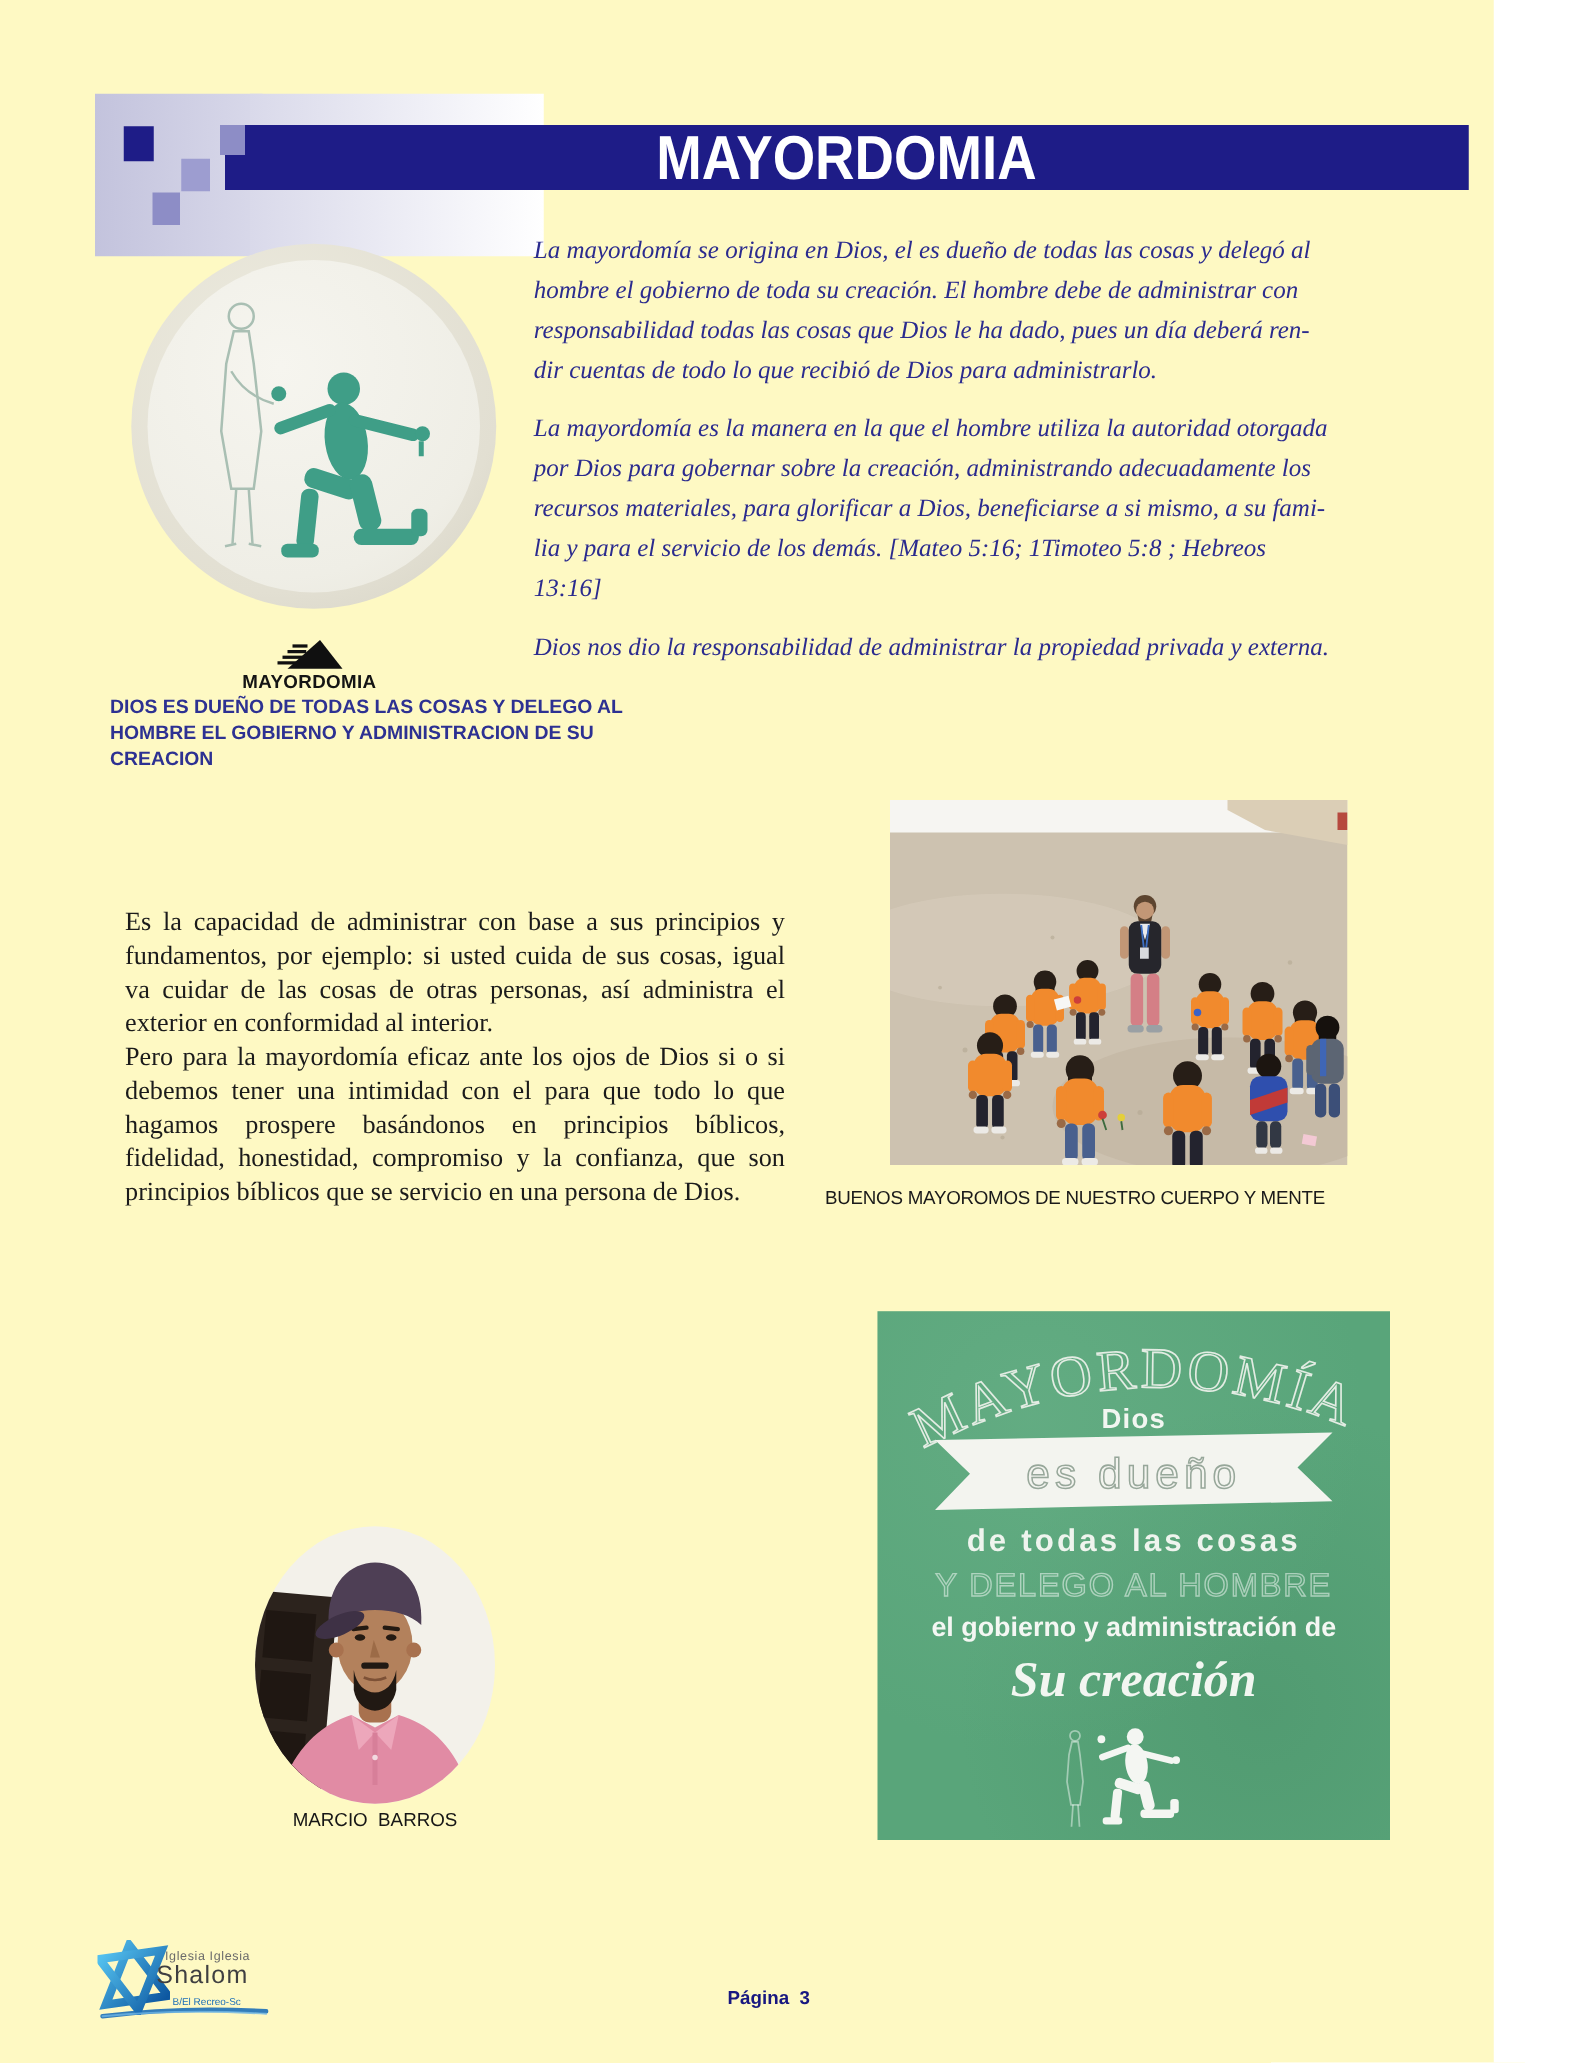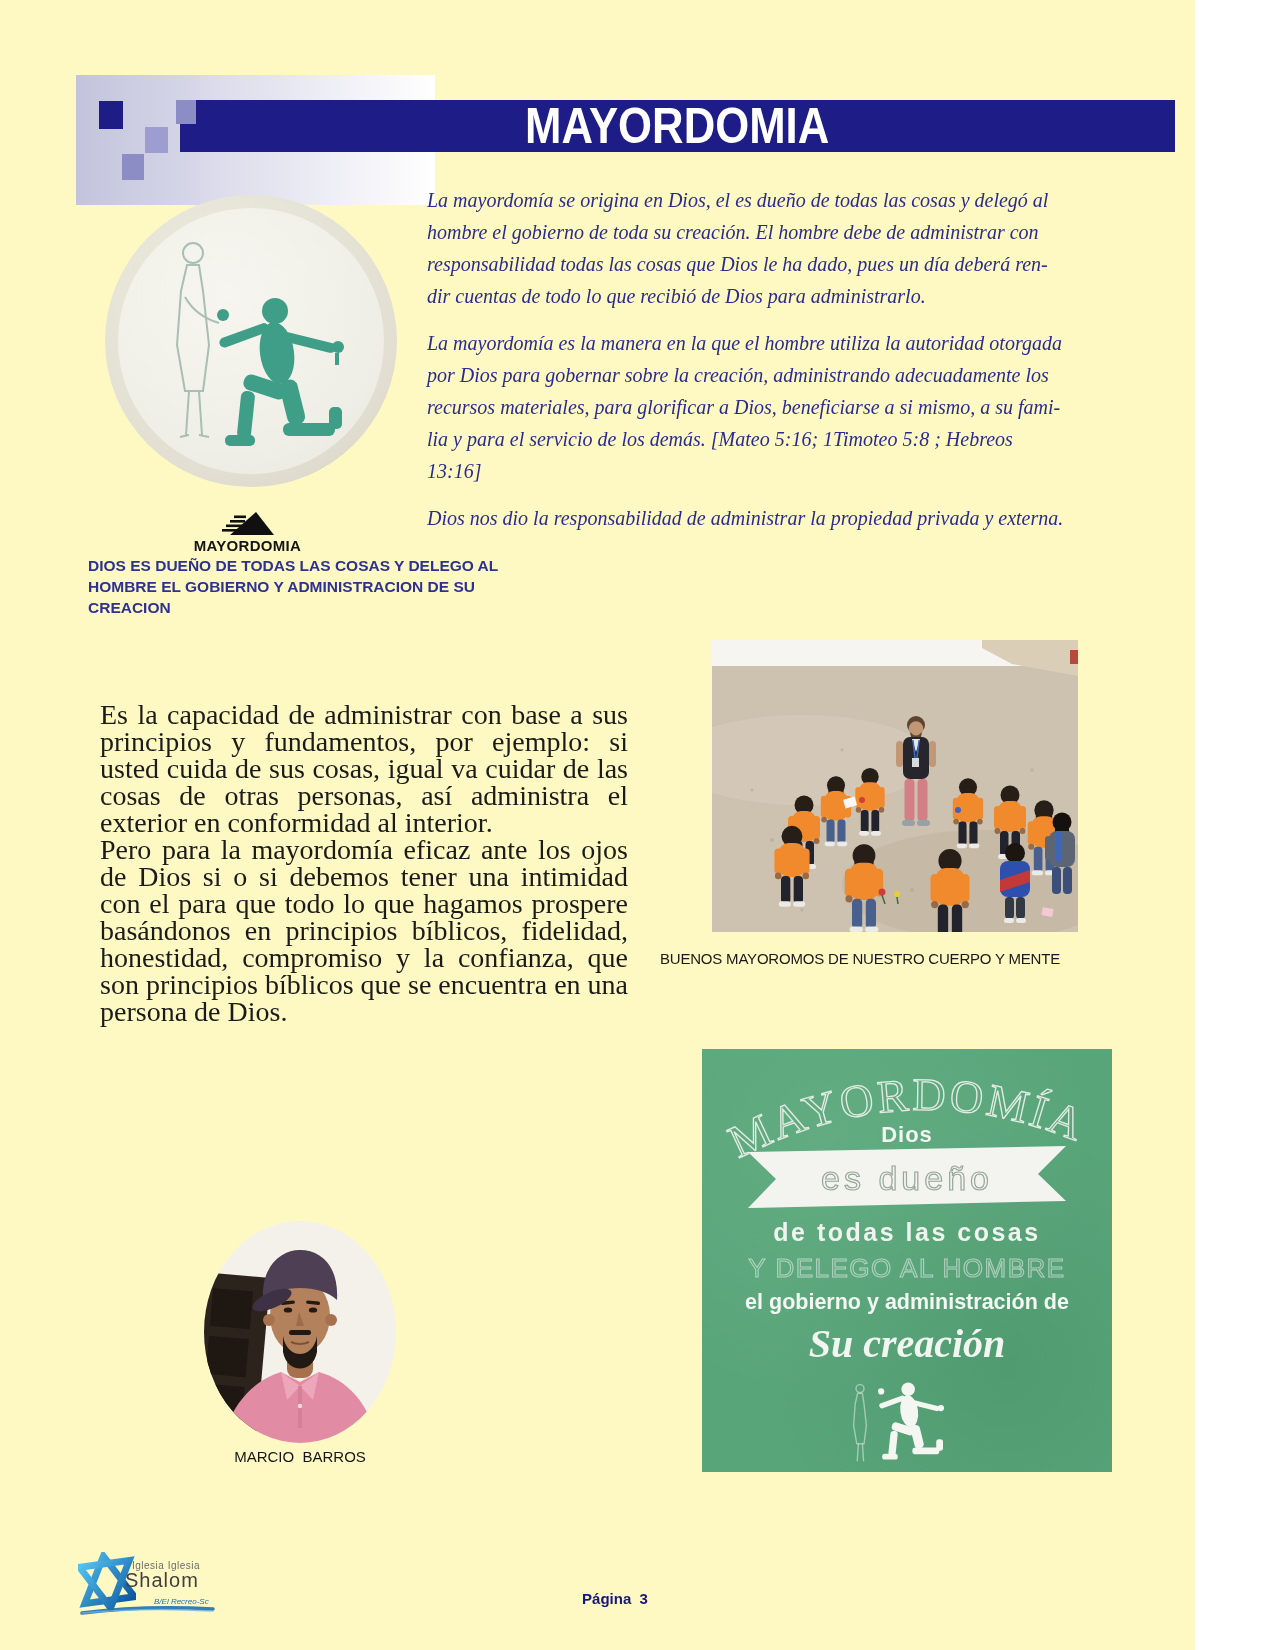--- a/index.html
+++ b/index.html
@@ -38,22 +38,22 @@
   
   .intro{left:427px;top:184px;width:745px;color:#2b2b8e;
     font-family:"Liberation Serif",serif;font-style:italic;
     font-size:20px;line-height:32px;}
   .intro p{margin:0 0 15px 0;white-space:pre-line;}
 
   .subhead{left:88px;top:555px;width:470px;color:#2d3192;font-weight:700;
     font-size:15.5px;line-height:21px;white-space:pre-line;}
 
   
-  .bodytext{left:100px;top:701px;width:528px;color:#1b1b1b;
-    font-family:"Liberation Serif",serif;font-size:28px;line-height:27px;
+  .bodytext{left:100px;top:724px;width:528px;color:#1b1b1b;
+    font-family:"Liberation Serif",serif;font-size:21px;line-height:27px;
     text-align:justify;hyphens:manual;}
   .bodytext p{margin:0;}
 
   
   .photo{left:712px;top:640px;width:366px;height:292px;}
   .photo svg{display:block;}
   .photo-caption{left:660px;top:950px;width:470px;
     font-size:15px;font-weight:400;color:#1a1a1a;letter-spacing:-0.2px;}
 
   
@@ -77,21 +77,21 @@
 
   
   .portrait{left:203px;top:1220px;width:194px;height:225px;}
   .portrait-caption{left:170px;top:1448px;width:260px;text-align:center;white-space:pre;
     font-size:15px;font-weight:400;color:#161616;}
 
   
   .footer-logo{left:78px;top:1546px;width:210px;height:84px;}
   .fl-line1{position:absolute;left:54px;top:14px;font-size:10px;color:#6b6b6b;letter-spacing:0.5px;}
   .fl-name{position:absolute;left:47px;top:23px;font-size:20px;color:#3f3f41;letter-spacing:1px;}
-  .fl-sub{position:absolute;left:76px;top:51px;font-size:8px;color:#1d6fb8;font-style:italic;}
+  .fl-sub{position:absolute;left:60px;top:51px;font-size:8px;color:#1d6fb8;}
   .pagenum{left:540px;top:1590px;width:150px;text-align:center;white-space:pre;
     font-size:15px;font-weight:700;color:#171780;}
 </style>
 </head>
 <body>
 
 <div id="page">
 
   <div class="abs mast-base"></div>
   <div class="abs mast-strip-top"></div>
@@ -156,21 +156,21 @@
 13:16]</p>
     <p>Dios nos dio la responsabilidad de administrar la propiedad privada y externa.</p>
   </div>
 
   <div class="abs subhead">DIOS ES DUEÑO DE TODAS LAS COSAS Y DELEGO AL
 HOMBRE EL GOBIERNO Y ADMINISTRACION DE SU
 CREACION</div>
 
   <div class="abs bodytext">
     <p>Es la capacidad de administrar con base a sus princi­pios y fundamentos, por ejemplo: si usted cuida de sus cosas, igual va cuidar de las cosas de otras per­sonas, así administra el exterior en conformidad al interior.</p>
-    <p>Pero para la mayordomía eficaz ante los ojos de Dios si o si debemos tener una intimidad con el para que todo lo que hagamos prospere basándonos en principios bíblicos, fidelidad, honestidad, compro­miso y la confianza, que son principios bíblicos que se encuentra en una persona de Dios.</p>
+    <p>Pero para la mayordomía eficaz ante los ojos de Dios si o si debemos tener una intimidad con el para que todo lo que hagamos prospere basándonos en principios bíblicos, fidelidad, honestidad, compro­miso y la confianza, que son principios bíblicos que se servicio en una persona de Dios.</p>
   </div>
 
   <div class="abs photo">
     <svg width="366" height="292" viewBox="0 0 366 292">
       <defs>
         <g id="kidA">
           <circle cx="0" cy="-47" r="9.5" fill="#271e17"></circle>
           <rect x="-12" y="-41" width="24" height="31" rx="9" fill="#f18a2d"></rect>
           <rect x="-16" y="-36" width="7" height="23" rx="3.5" fill="#f18a2d"></rect>
           <rect x="9" y="-36" width="7" height="23" rx="3.5" fill="#f18a2d"></rect>

